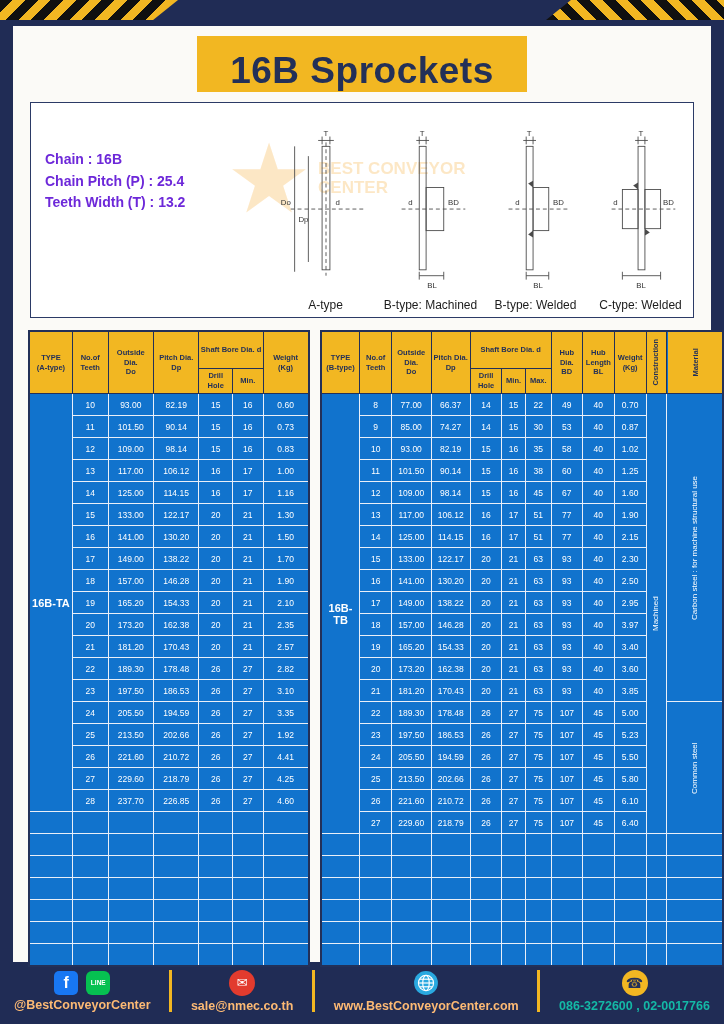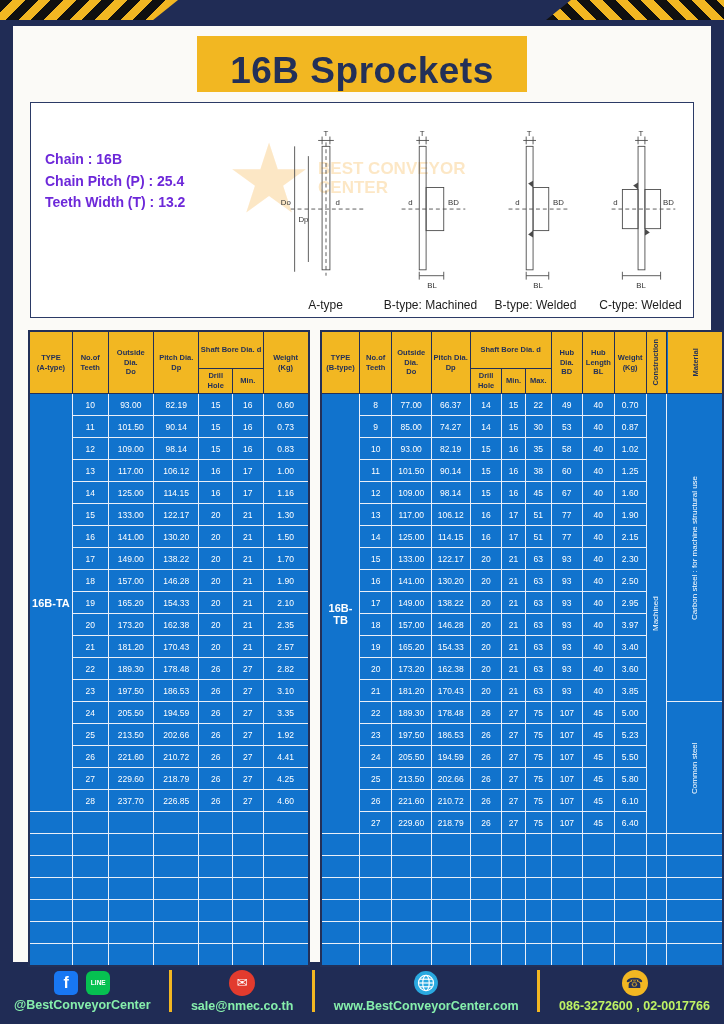--- a/index.html
+++ b/index.html
@@ -45,22 +45,22 @@
      border:1px solid #e9eff8;padding:0;height:21px;overflow:hidden;}
   td.type-cell{font-size:11px;font-weight:bold;}
   td.vert-cell{writing-mode:vertical-rl;transform:rotate(180deg);font-size:8px;line-height:1.1;padding:3px 1px;}
   th.vert{writing-mode:vertical-rl;transform:rotate(180deg);font-size:7.5px;}
   
   .footer{position:absolute;left:14px;right:14px;top:964px;height:54px;
     display:flex;align-items:center;justify-content:space-between;}
   .f-sec{display:flex;flex-direction:column;align-items:center;justify-content:center;gap:3px;}
   .f-icons{display:flex;gap:8px;align-items:center;}
   .f-text{font-size:12.5px;font-weight:bold;white-space:nowrap;}
-  .f-text.yellow{color:#86efac;}
-  .f-text.white{color:#bef264;}
+  .f-text.yellow{color:#fdba74;}
+  .f-text.white{color:#14b8a6;}
   .f-div{width:3px;height:42px;background:#f2b722;}
   .icon-fb{width:24px;height:24px;border-radius:5px;background:#1877f2;color:#fff;font-weight:bold;
     font-size:16px;display:flex;align-items:center;justify-content:center;}
   .icon-line{width:24px;height:24px;border-radius:6px;background:#06c151;color:#fff;font-weight:bold;
     font-size:6.5px;display:flex;align-items:center;justify-content:center;}
   .icon-mail{width:26px;height:26px;border-radius:50%;background:#e23b2e;color:#fff;
     font-size:13px;display:flex;align-items:center;justify-content:center;}
   .icon-phone{width:26px;height:26px;border-radius:50%;background:#f2b722;color:#233058;
     font-size:14px;display:flex;align-items:center;justify-content:center;}
 </style>

